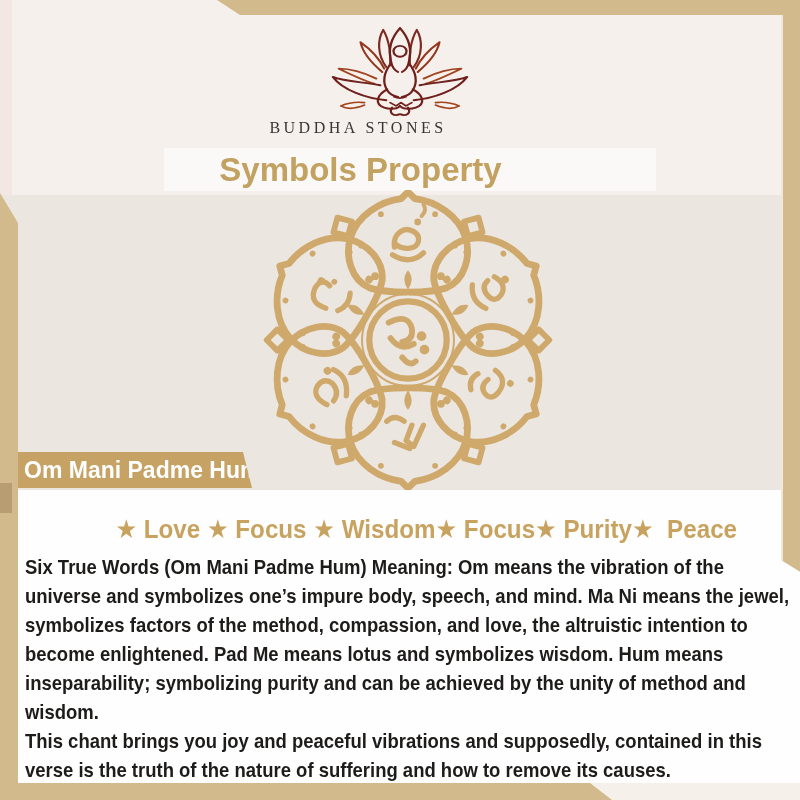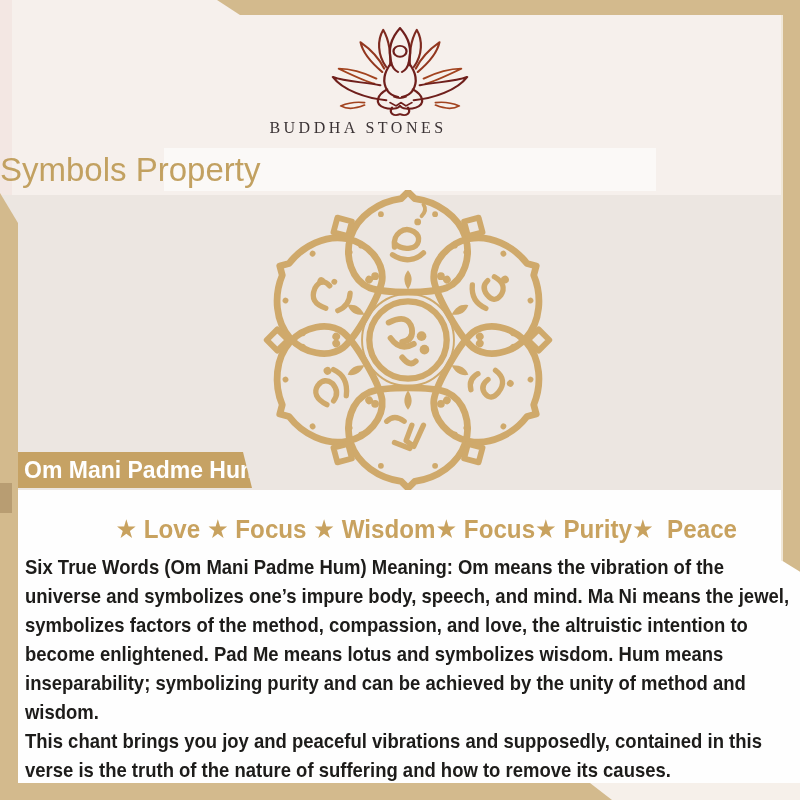--- a/index.html
+++ b/index.html
@@ -24,22 +24,22 @@
     clip-path:polygon(0 0,100% 30px,100% 100%,0 100%);}
   .accent-square{left:0;top:483px;width:12px;height:30px;background:#b89d72;}
   .bottom-frame{left:0;top:783px;width:800px;height:17px;background:#d3ba8d;
     clip-path:polygon(0 0,590px 0,612px 100%,0 100%);}
   
   .logo-svg{left:325px;top:24px;width:150px;height:96px;}
   .brand-name{left:0;top:119px;width:716px;text-align:center;
     font-family:"Liberation Serif","DejaVu Serif",serif;
     font-size:16px;letter-spacing:3.5px;color:#3b3335;}
   .title-band{left:164px;top:148px;width:492px;height:43px;background:#fbf9f7;}
-  .page-title{left:0;top:148px;width:721px;height:43px;line-height:43px;
-    font-size:33px;font-weight:normal;color:#c2a161;}
+  .page-title{left:0;top:148px;width:721px;height:43px;line-height:43px;text-align:center;
+    font-size:33px;font-weight:bold;color:#c2a161;}
   
   .mandala-svg{left:258px;top:190px;width:300px;height:300px;}
   
   .banner{left:18px;top:452px;width:234px;height:36px;background:#c6a264;
     clip-path:polygon(0 0,225px 0,100% 100%,0 100%);}
   .banner-label{display:block;padding-left:6px;line-height:36px;
     font-size:23px;font-weight:bold;color:#ffffff;white-space:nowrap;}
   
   .stars-line{left:0;top:512px;width:800px;height:34px;line-height:34px;
     text-align:center;padding-left:53px;box-sizing:border-box;}

